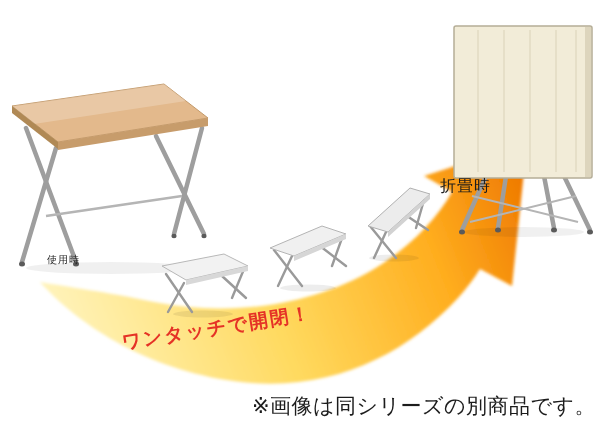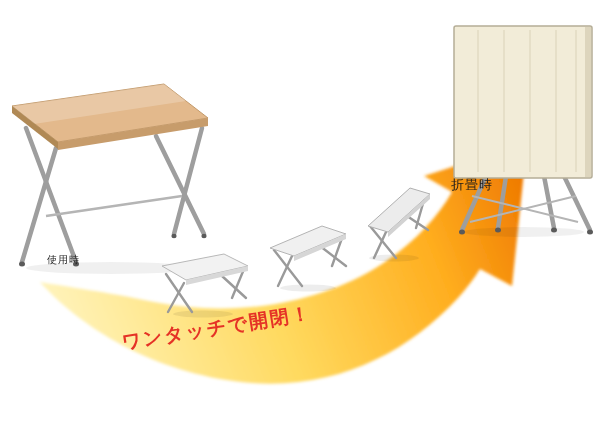--- a/index.html
+++ b/index.html
@@ -7,21 +7,21 @@
     position:relative;width:600px;height:440px;background:#ffffff;overflow:hidden;
     font-family:"DejaVu Sans","Liberation Sans",sans-serif;
   }
   .abs{position:absolute;}
 
   
   .small-label{
     position:absolute;font-size:10px;color:var(--text,#1c1c1c);letter-spacing:1px;
   }
   .label-in-use{left:47px;top:253px;}
-  .label-folded{left:451px;top:176px;font-size:13px;}
+  .label-folded{left:440px;top:176px;font-size:16px;}
   .one-touch{
     position:absolute;left:122px;top:330px;
     color:var(--accent-red,#e53226);font-size:19px;font-weight:bold;letter-spacing:2px;
     transform:rotate(-9deg);transform-origin:left center;white-space:nowrap;
   }
   .disclaimer{
     position:absolute;right:4px;top:392px;
     color:var(--text,#1c1c1c);font-size:21px;letter-spacing:0.5px;white-space:nowrap;
   }
 
@@ -145,14 +145,15 @@
       <ellipse cx="14" cy="208" rx="3" ry="2.5"></ellipse>
       <ellipse cx="50" cy="206" rx="3" ry="2.5"></ellipse>
       <ellipse cx="106" cy="206" rx="3" ry="2.5"></ellipse>
       <ellipse cx="142" cy="208" rx="3" ry="2.5"></ellipse>
     </g>
   </svg>
 
   <div class="small-label label-in-use">使用時</div>
   <div class="small-label label-folded">折畳時</div>
   <div class="one-touch">ワンタッチで開閉！</div>
+  <div class="disclaimer">※画像は同シリーズの別商品です。</div>
 
 </div>
 
 </body></html>

